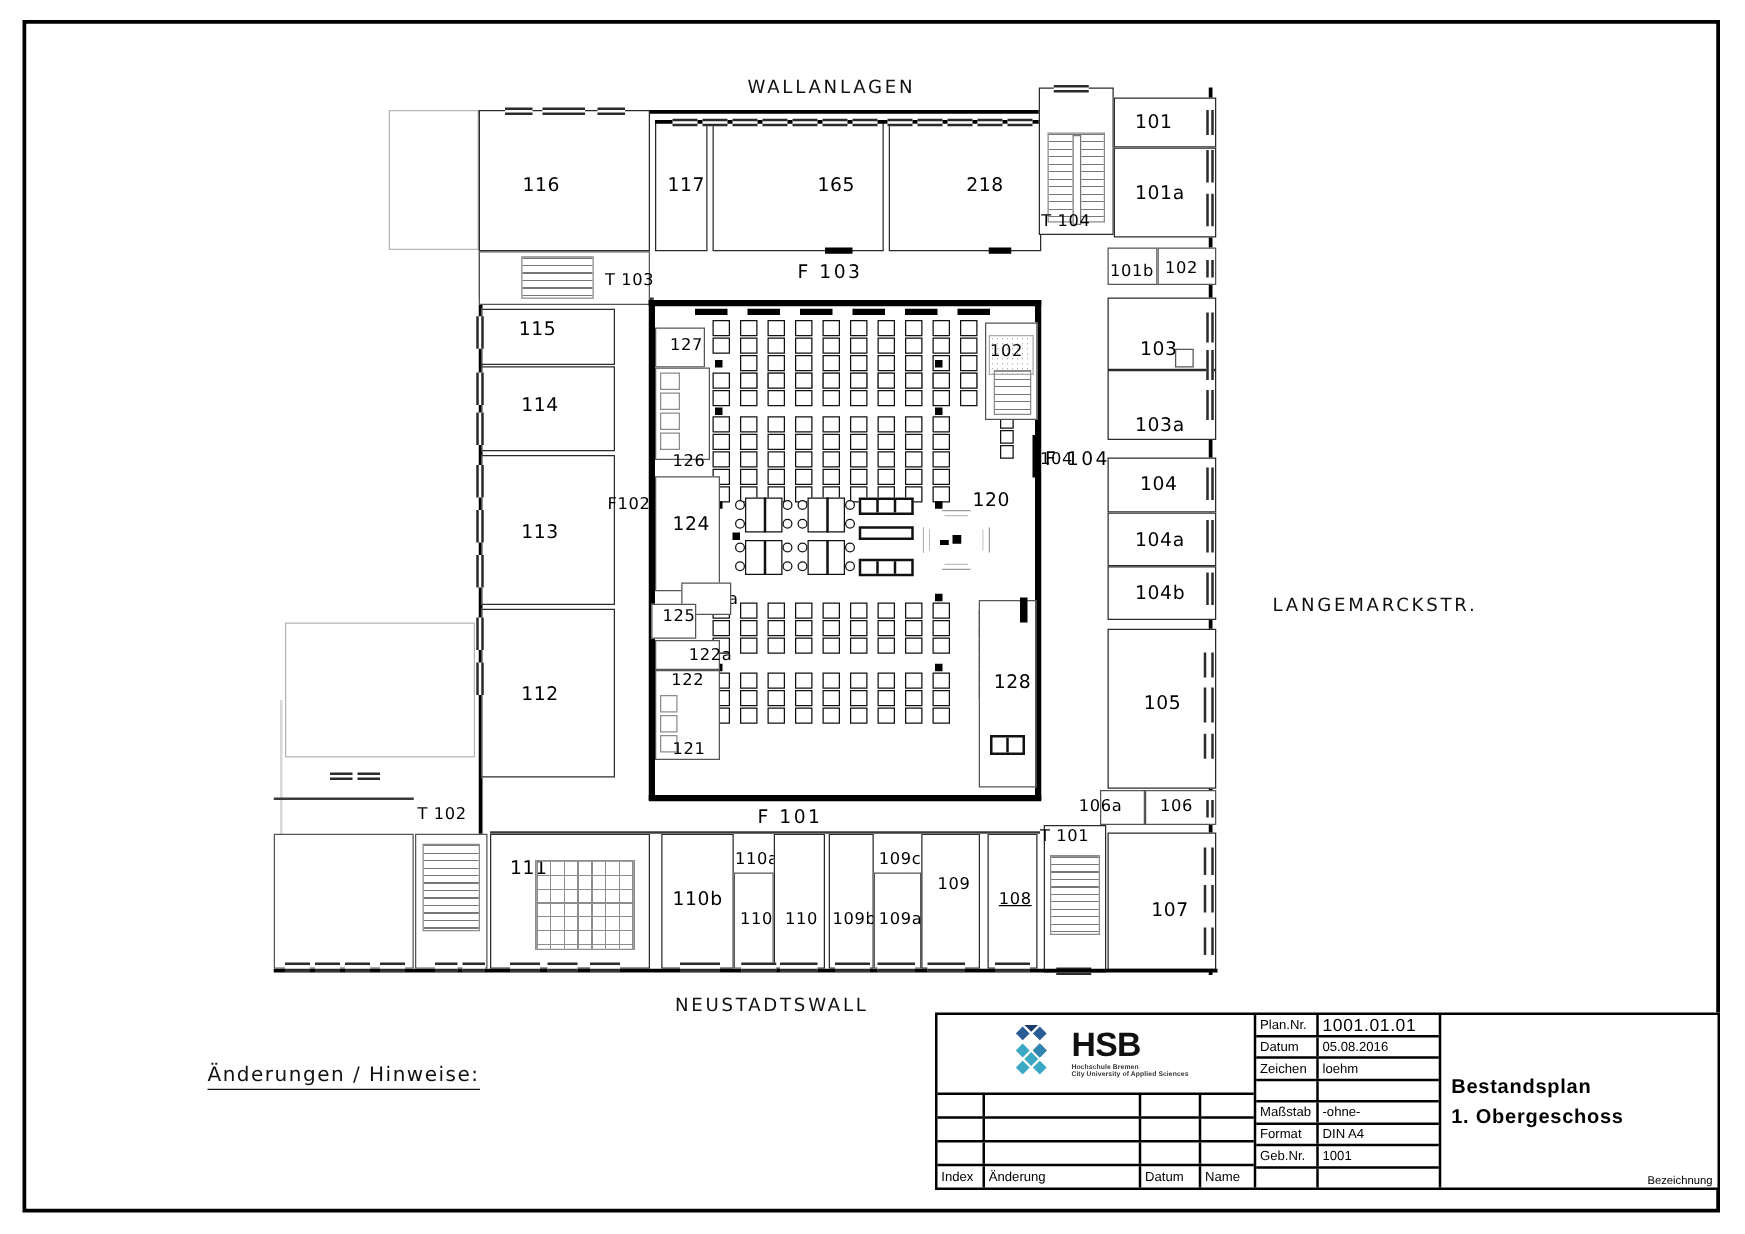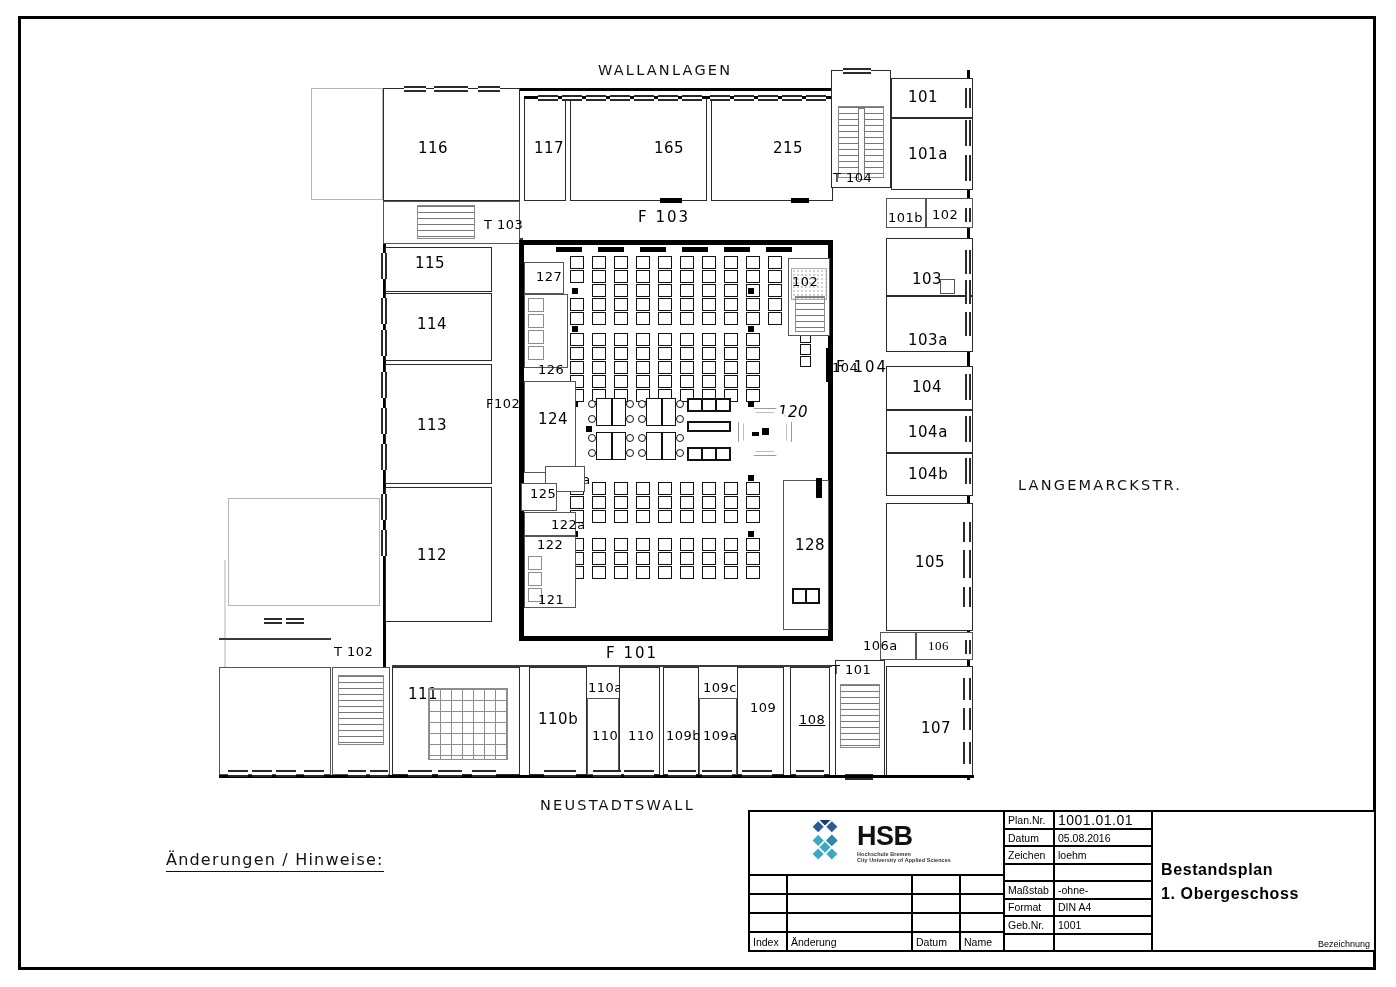--- a/index.html
+++ b/index.html
@@ -352,21 +352,21 @@
   <div class="window" style="left:434px; top:86px; width:34px; height:6px;"></div>
   <div class="window" style="left:478px; top:86px; width:22px; height:6px;"></div>
 
   <div class="room-box" style="left:524px; top:97px; width:42px; height:104px;"></div>
   <div class="label room-label" style="left:534px; top:141px;">117</div>
 
   <div class="room-box" style="left:570px; top:97px; width:137px; height:104px;"></div>
   <div class="label room-label" style="left:654px; top:141px;">165</div>
 
   <div class="room-box" style="left:711px; top:97px; width:122px; height:104px;"></div>
-  <div class="label room-label" style="left:773px; top:141px;">215</div>
+  <div class="label room-label" style="left:773px; top:141px;">218</div>
 
   <div class="wall" style="left:524px; top:96px; width:309px; height:2.5px;"></div>
   <div class="window" style="left:538px; top:95px; width:20px; height:6px;"></div>
   <div class="window" style="left:562px; top:95px; width:20px; height:6px;"></div>
   <div class="window" style="left:586px; top:95px; width:20px; height:6px;"></div>
   <div class="window" style="left:610px; top:95px; width:20px; height:6px;"></div>
   <div class="window" style="left:634px; top:95px; width:20px; height:6px;"></div>
   <div class="window" style="left:658px; top:95px; width:20px; height:6px;"></div>
   <div class="window" style="left:682px; top:95px; width:20px; height:6px;"></div>
   <div class="window" style="left:710px; top:95px; width:20px; height:6px;"></div>
@@ -408,21 +408,21 @@
   <div class="window v" style="left:381px; top:494px; width:6px; height:26px;"></div>
   <div class="window v" style="left:381px; top:530px; width:6px; height:26px;"></div>
 
   <div class="label room-label sm" style="left:486px; top:397px;">F102</div>
 
   <div class="wall" style="left:519px; top:240px; width:314px; height:5px;"></div>
   <div class="wall" style="left:519px; top:240px; width:5px; height:400px;"></div>
   <div class="wall" style="left:828px; top:240px; width:5px; height:400px;"></div>
   <div class="wall" style="left:519px; top:636px; width:314px; height:5px;"></div>
 
-  <div class="label room-label" style="left:778px; top:405px;font-style:italic;">120</div>
+  <div class="label room-label" style="left:778px; top:393px;">120</div>
 
   <div class="wall" style="left:556px; top:247px; width:26px; height:5px;"></div>
   <div class="wall" style="left:598px; top:247px; width:26px; height:5px;"></div>
   <div class="wall" style="left:640px; top:247px; width:26px; height:5px;"></div>
   <div class="wall" style="left:682px; top:247px; width:26px; height:5px;"></div>
   <div class="wall" style="left:724px; top:247px; width:26px; height:5px;"></div>
   <div class="wall" style="left:766px; top:247px; width:26px; height:5px;"></div>
 
   <div class="shelf-col" style="left:592px; top:256px; width:14px;">
     <div class="shelf-cell" style="height:13px;"></div>
@@ -849,21 +849,21 @@
 
   <div class="room-box" style="left:886px; top:503px; width:87px; height:128px;"></div>
   <div class="label room-label" style="left:915px; top:555px;">105</div>
   <div class="window v" style="left:963px; top:522px; width:8px; height:20px;"></div>
   <div class="window v" style="left:963px; top:550px; width:8px; height:28px;"></div>
   <div class="window v" style="left:963px; top:587px; width:8px; height:20px;"></div>
 
   <div class="room-box hairline" style="left:880px; top:632px; width:36px; height:28px;"></div>
   <div class="label room-label sm" style="left:863px; top:639px;">106a</div>
   <div class="room-box hairline" style="left:916px; top:632px; width:57px; height:28px;"></div>
-  <div class="label room-label sm" style="left:928px; top:639px;font-family:Liberation Serif, serif;">106</div>
+  <div class="label room-label sm" style="left:928px; top:639px;">106</div>
   <div class="window v" style="left:965px; top:640px; width:6px; height:14px;"></div>
 
   <div class="room-box" style="left:886px; top:666px; width:87px; height:110px;"></div>
   <div class="label room-label" style="left:921px; top:721px;">107</div>
   <div class="window v" style="left:963px; top:678px; width:8px; height:22px;"></div>
   <div class="window v" style="left:963px; top:708px; width:8px; height:22px;"></div>
   <div class="window v" style="left:963px; top:742px; width:8px; height:22px;"></div>
 
   <div class="room-box" style="left:835px; top:660px; width:50px; height:118px;"></div>
   <div class="stairs" style="left:840px; top:684px; width:40px; height:64px;"></div>

